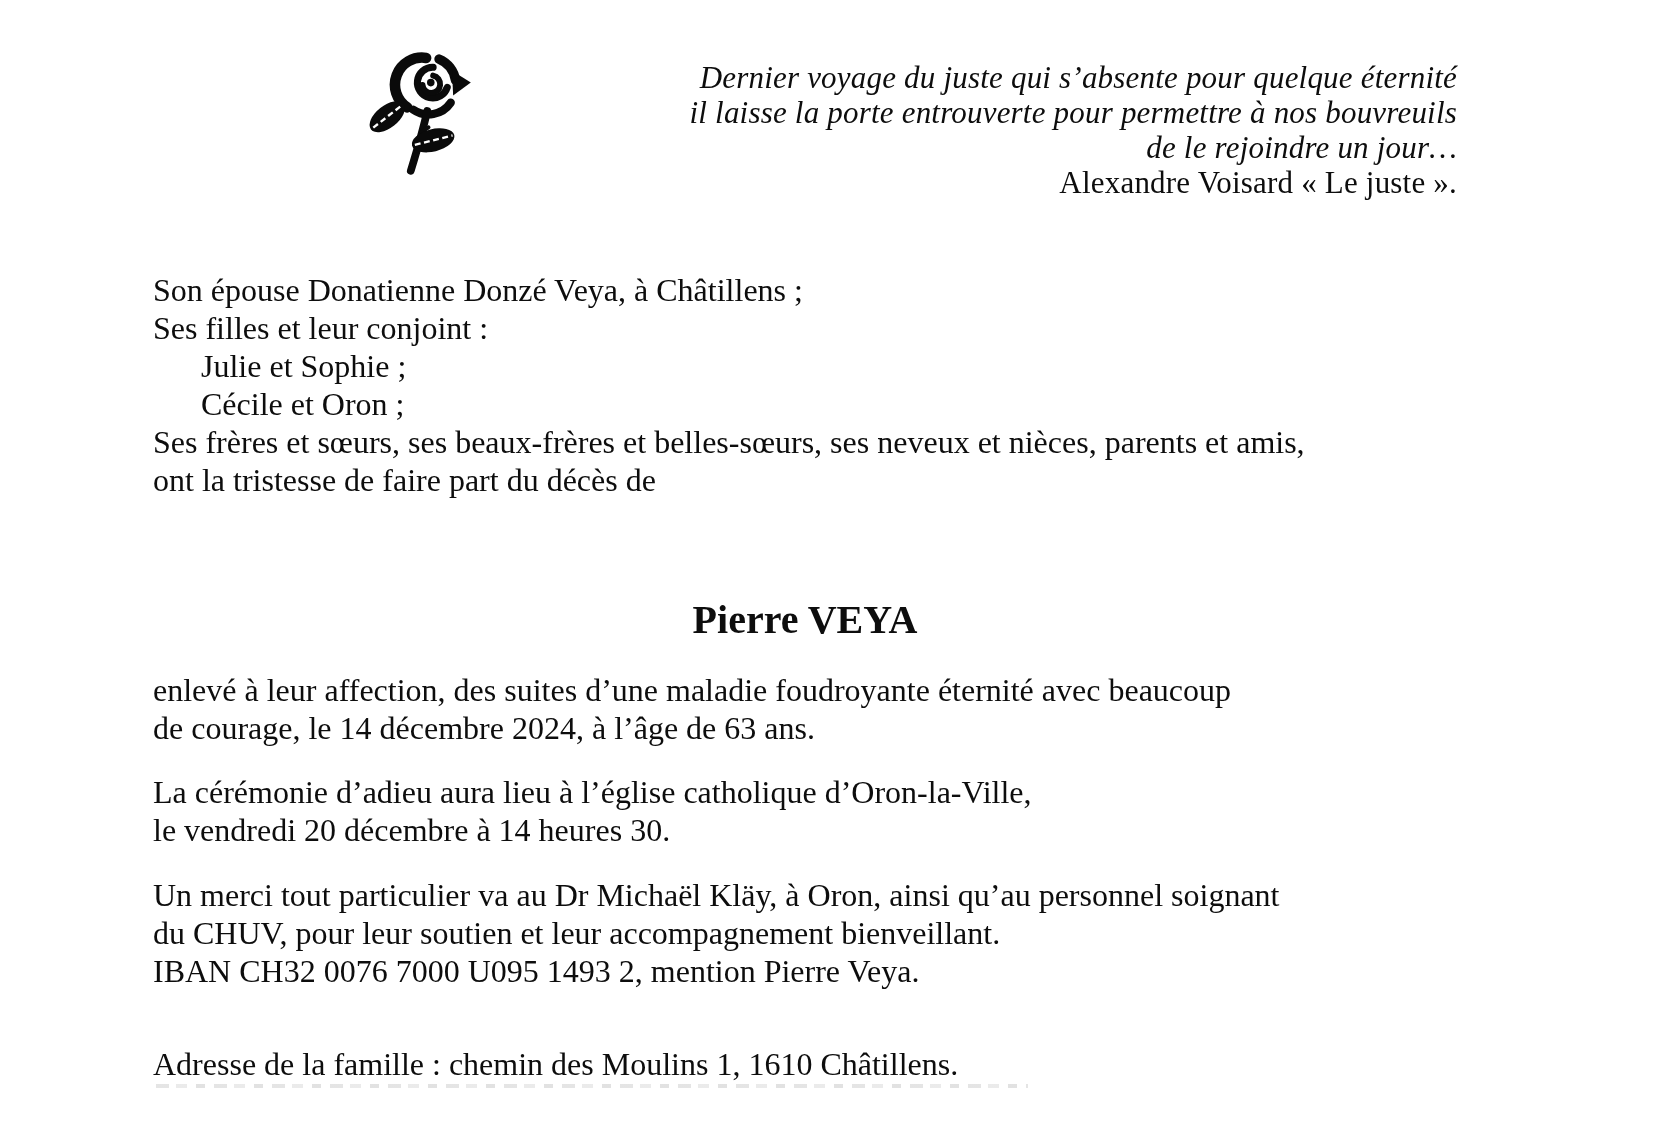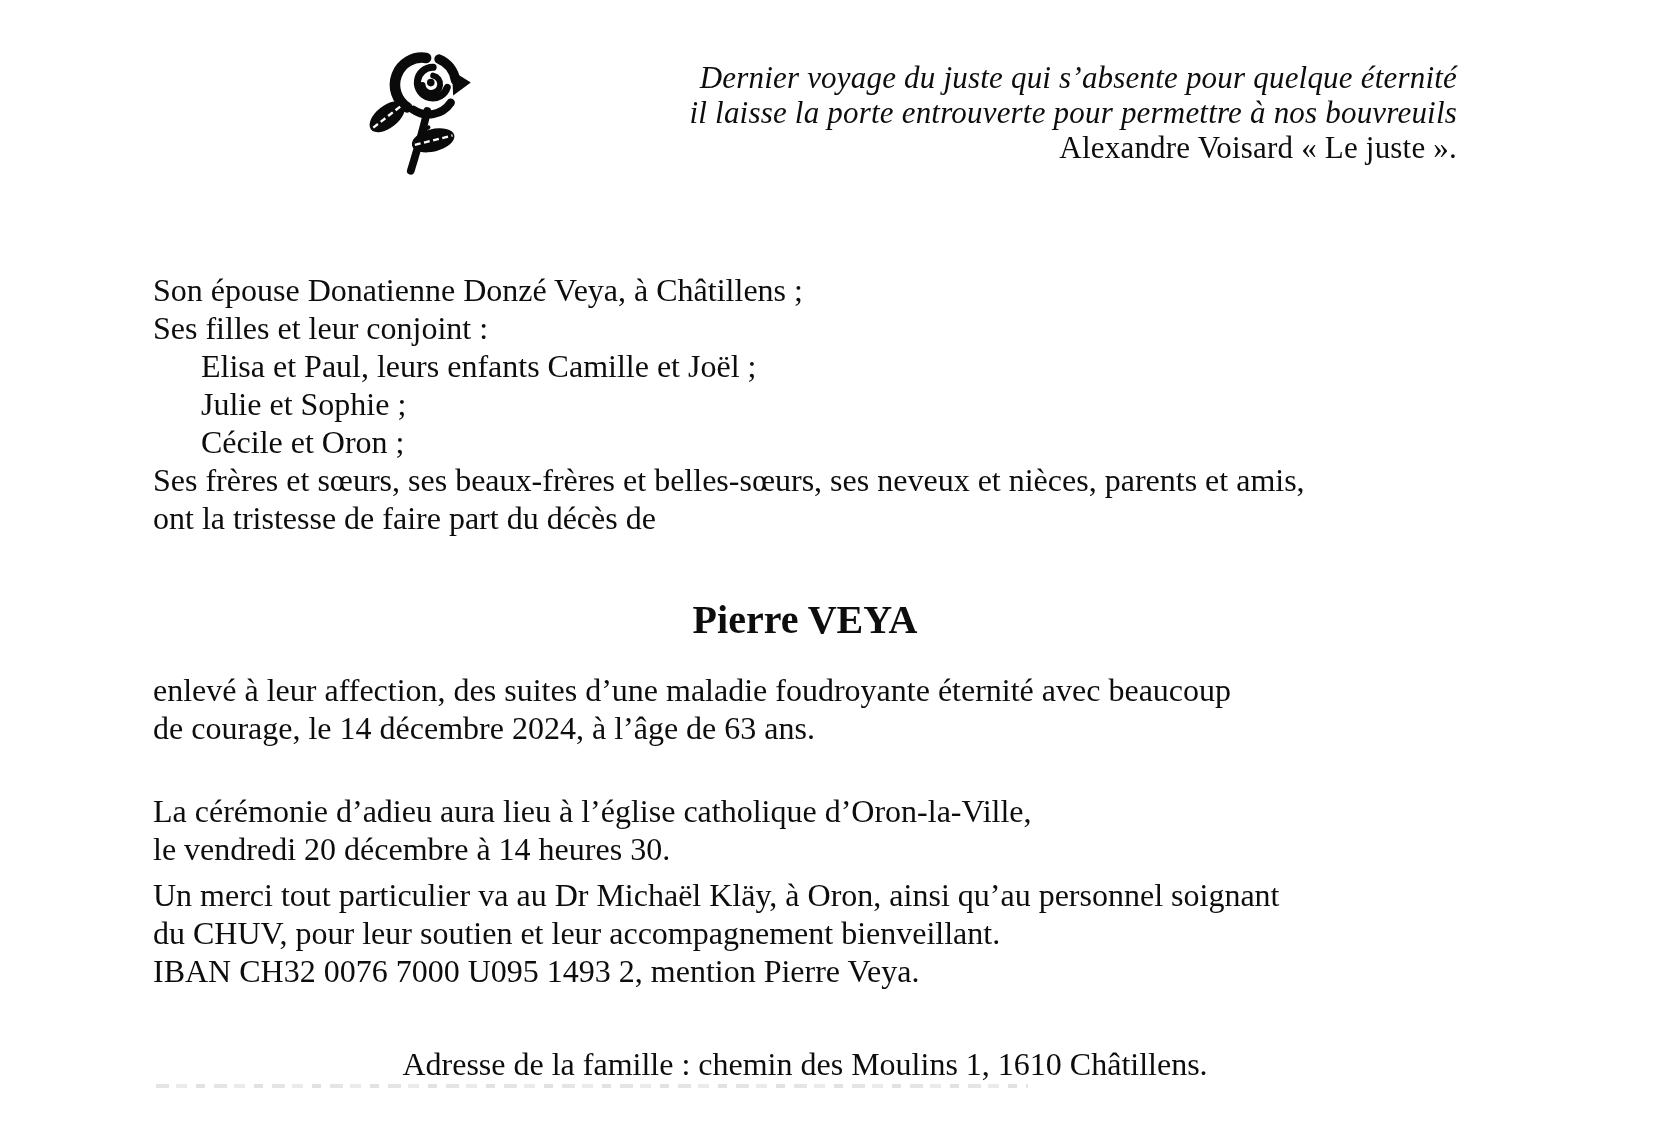--- a/index.html
+++ b/index.html
@@ -39,23 +39,23 @@
   .col {
     position: absolute;
     left: 153px;
     width: 1304px;
     font-size: 32px;
     line-height: 38px;
   }
   .family   { top: 271px; }
   .name     { top: 566px; text-align: center; font-weight: bold; font-size: 40px; line-height: 48px; margin-top: 30px; }
   .death    { top: 671px; }
-  .ceremony { top: 773px; margin-top: 19px; }
+  .ceremony { top: 773px; }
   .thanks   { top: 876px; }
-  .address  { top: 1045px; text-align: center; }
+  .address  { top: 1045px; }
   .indent { padding-left: 48px; }
   b, .b { font-weight: normal; }
 
   
   .ghost-line {
     position: absolute;
     left: 156px;
     top: 1084px;
     width: 872px;
     height: 4px;
@@ -97,27 +97,27 @@
 
     <g transform="rotate(-14 62 75)">
       <ellipse cx="62" cy="75" rx="18.5" ry="9.5" fill="#0a0a0a"></ellipse>
       <line x1="46" y1="75" x2="79" y2="75" stroke="#ffffff" stroke-width="2" stroke-dasharray="5 3"></line>
     </g>
   </svg>
 
   <div class="poem">
     <div>Dernier voyage du juste qui s’absente pour quelque éternité</div>
     <div>il laisse la porte entrouverte pour permettre à nos bouvreuils</div>
+    <div>de le rejoindre un jour…</div>
     <div class="attribution">Alexandre Voisard « Le juste ».</div>
   </div>
 
   <div class="col family">
     <div><span>Son épouse Donatienne </span><b>Donzé Veya</b><span>, à Châtillens ;</span></div>
     <div>Ses filles et leur conjoint :</div>
-    <div class="indent">Elisa et Paul, leurs enfants Camille et Joël ;</div>
     <div class="indent">Julie et Sophie ;</div>
     <div class="indent">Cécile et Oron ;</div>
     <div>Ses frères et sœurs, ses beaux-frères et belles-sœurs, ses neveux et nièces, parents et amis,</div>
     <div>ont la tristesse de faire part du décès de</div>
   </div>
 
   <div class="col name">Pierre VEYA</div>
 
   <div class="col death">
     <div>enlevé à leur affection, des suites d’une maladie foudroyante éternité avec beaucoup</div>

